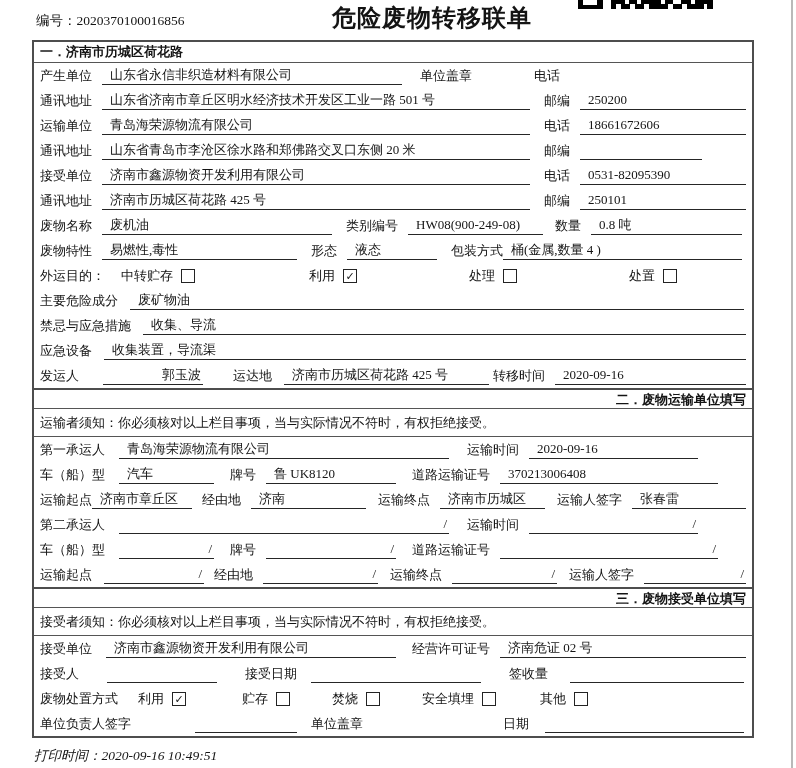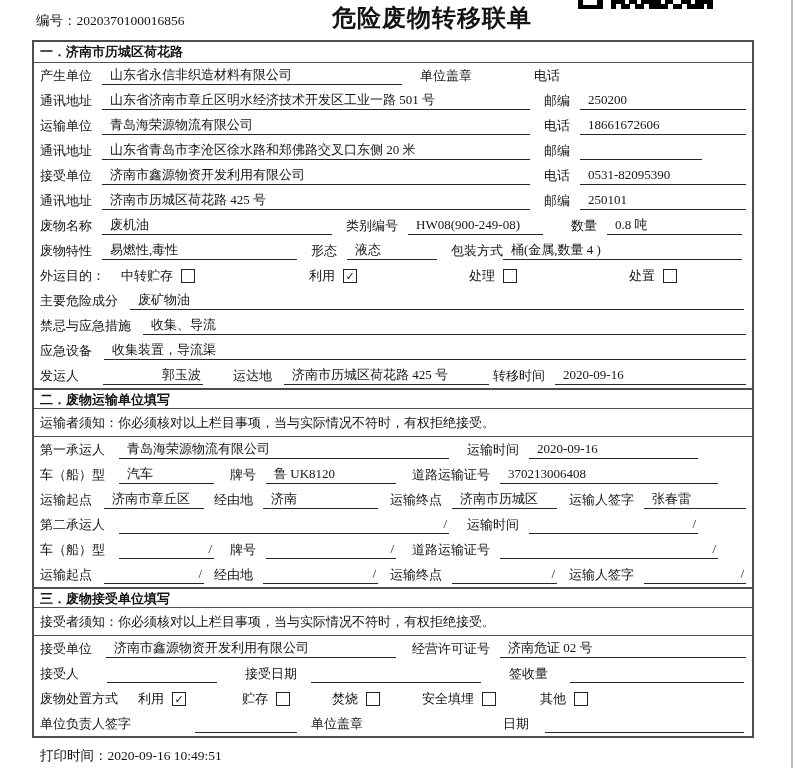--- a/index.html
+++ b/index.html
@@ -14,21 +14,21 @@
   .window-edge{position:absolute;left:791px;top:0;width:2px;height:768px;background:#b9b9b9;}
 
   .form-table{
     position:absolute;left:32px;top:40px;width:722px;
     border:2px solid #4d4d4d;box-sizing:border-box;font-size:13px;background:#fff;
   }
   .sec-title{
     font-weight:bold;font-size:13px;height:21px;line-height:20px;
     padding:0 6px;border-bottom:1px solid #555;box-sizing:border-box;white-space:nowrap;
   }
-  .sec-title.divider{border-top:2px solid #4d4d4d;}
+  .sec-title.divider{border-top:2px solid #4d4d4d;text-align:right;}
   .note-row{
     height:28px;line-height:27px;padding:0 6px;border-bottom:1px solid #555;
     box-sizing:border-box;white-space:nowrap;overflow:hidden;
   }
   .row{
     display:flex;align-items:flex-end;height:25px;box-sizing:border-box;
     padding:0 6px 3px 6px;white-space:nowrap;
   }
   .lbl{flex-shrink:0;white-space:nowrap;line-height:18px;}
   .val{
@@ -38,21 +38,21 @@
   }
   .fill{flex:1 1 auto;min-width:0;}
   .ctr{text-align:right;padding:0 2px;}
   .slot{display:flex;align-items:center;flex-shrink:0;line-height:18px;}
   .cb{
     width:12px;height:12px;border:1px solid #232323;margin-left:8px;flex-shrink:0;
     display:inline-flex;align-items:center;justify-content:center;
     font-size:11px;line-height:11px;box-sizing:content-box;
   }
   .cb i{font-style:normal;}
-  .print-time{position:absolute;left:40px;top:747px;font-size:13.5px;white-space:nowrap;}
+  .print-time{position:absolute;left:34px;top:747px;font-size:13.5px;white-space:nowrap;font-style:italic;}
 </style>
 </head>
 <body>
 
 <div class="serial"><span>编号：</span><span>2020370100016856</span></div>
 
 <div class="doc-title">危险废物转移联单</div>
 
 <svg class="qr-frag" width="135" height="9" viewBox="0 0 135 9">
   <rect x="0" y="0" width="25" height="9" fill="#000"></rect>
@@ -116,21 +116,21 @@
     <span class="val" style="margin-left:10px;width:428px">济南市历城区荷花路 425 号</span>
     <span class="lbl" style="margin-left:14px">邮编</span>
     <span class="val fill" style="margin-left:10px">250101</span>
   </div>
 
   <div class="row">
     <span class="lbl">废物名称</span>
     <span class="val" style="margin-left:10px;width:230px">废机油</span>
     <span class="lbl" style="margin-left:14px">类别编号</span>
     <span class="val" style="margin-left:10px;width:135px">HW08(900-249-08)</span>
-    <span class="lbl" style="margin-left:28px">数量</span>
+    <span class="lbl" style="margin-left:12px">数量</span>
     <span class="val fill" style="margin-left:10px;margin-right:4px">0.8 吨</span>
   </div>
 
   <div class="row">
     <span class="lbl">废物特性</span>
     <span class="val" style="margin-left:10px;width:195px">易燃性,毒性</span>
     <span class="lbl" style="margin-left:14px">形态</span>
     <span class="val" style="margin-left:10px;width:90px">液态</span>
     <span class="lbl" style="margin-left:14px">包装方式</span>
     <span class="val fill" style="margin-left:0;margin-right:4px">桶(金属,数量 4 )</span>
@@ -202,21 +202,21 @@
     <span class="lbl">车（船）型</span>
     <span class="val" style="margin-left:14px;width:95px">汽车</span>
     <span class="lbl" style="margin-left:16px">牌号</span>
     <span class="val" style="margin-left:10px;width:130px">鲁 UK8120</span>
     <span class="lbl" style="margin-left:16px">道路运输证号</span>
     <span class="val fill" style="margin-left:10px;margin-right:28px">370213006408</span>
   </div>
 
   <div class="row">
     <span class="lbl">运输起点</span>
-    <span class="val" style="margin-left:12px;width:100px">济南市章丘区</span>
+    <span class="val" style="width:100px">济南市章丘区</span>
     <span class="lbl" style="margin-left:10px">经由地</span>
     <span class="val" style="margin-left:10px;width:115px">济南</span>
     <span class="lbl" style="margin-left:12px">运输终点</span>
     <span class="val" style="margin-left:10px;width:105px">济南市历城区</span>
     <span class="lbl" style="margin-left:12px">运输人签字</span>
     <span class="val fill" style="margin-left:10px">张春雷</span>
   </div>
 
   <div class="row">
     <span class="lbl">第二承运人</span>

